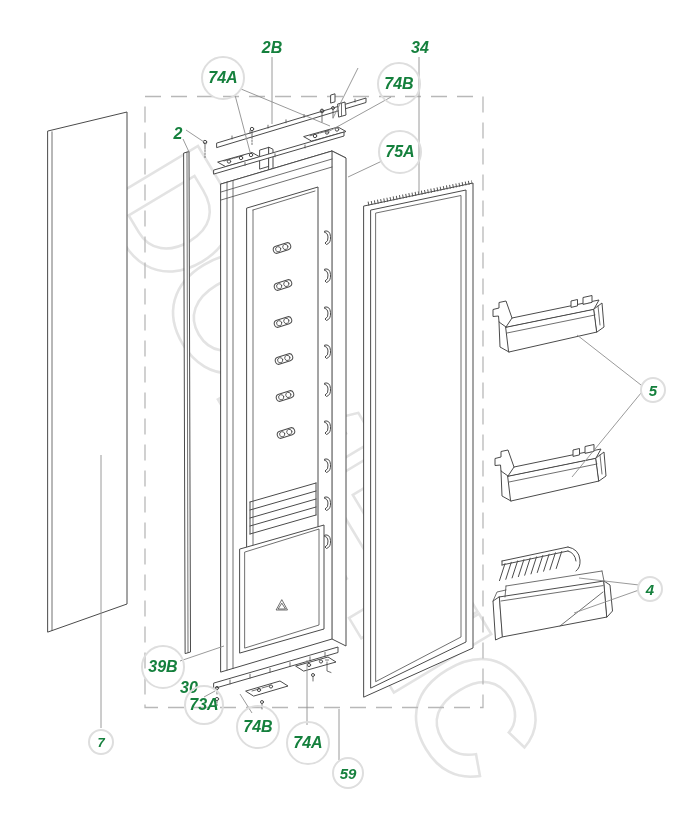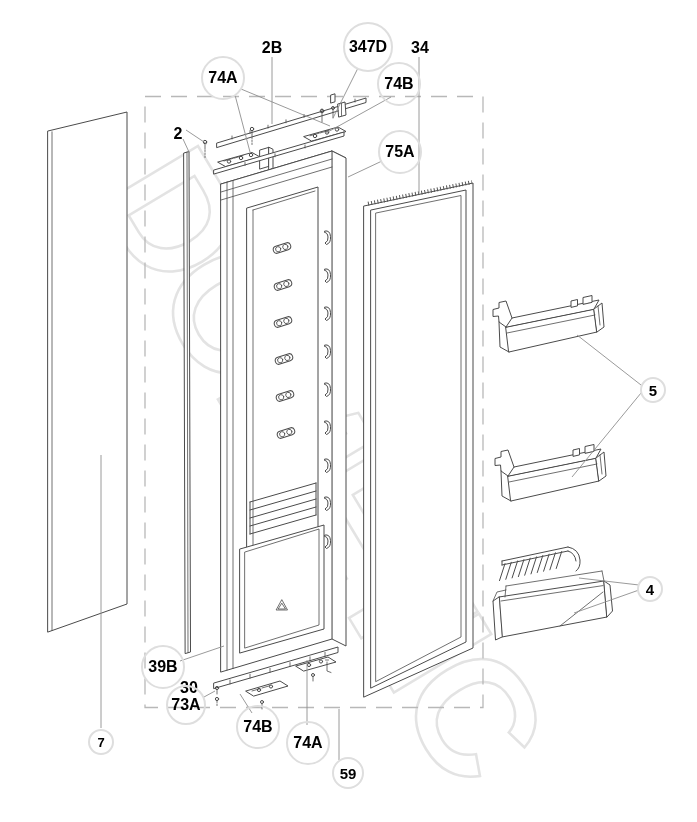--- a/index.html
+++ b/index.html
@@ -8,22 +8,22 @@
   #art{position:absolute;left:0;top:0;}
   svg .ln{stroke:#4b4b4b;stroke-width:1;fill:none;stroke-linejoin:round;stroke-linecap:round;}
   svg .wf{fill:#ffffff;}
   svg .thin{stroke-width:0.8;}
   svg .leader{stroke:#8f8f8f;stroke-width:0.9;fill:none;}
   svg .hatch{stroke:#555;stroke-width:4;stroke-dasharray:1 2.2;fill:none;}
   svg .dash{stroke:#b8b8b8;stroke-width:1.3;fill:none;stroke-dasharray:16 10;}
   svg .wm{fill:none;stroke:#e3e3e3;stroke-width:2.5;font-weight:bold;
           font-family:"Liberation Sans",sans-serif;letter-spacing:-10px;}
   .callout{position:absolute;transform:translate(-50%,-50%);display:flex;align-items:center;
-           justify-content:center;font-weight:bold;font-size:16px;color:#000000;
-           white-space:nowrap;line-height:1;}
+           justify-content:center;font-weight:bold;font-size:16px;color:#15803d;
+           white-space:nowrap;line-height:1;font-style:italic;}
   .ring{border:2.3px solid #dedede;border-radius:50%;}
   .sm{font-size:15px;}
   .xs{font-size:13px;}
 </style>
 </head>
 <body>
 
 <div id="stage">
   <svg id="art" width="697" height="822" viewBox="0 0 697 822">
 
@@ -259,28 +259,27 @@
       <path class="leader" d="M339,760 V709"></path>
       <path class="leader" d="M101,728 V455"></path>
       <path class="leader" d="M641,385 L577,335"></path>
       <path class="leader" d="M641,393 L572,477"></path>
       <path class="leader" d="M639,585 L579,578"></path>
       <path class="leader" d="M639,590 L574,613"></path>
     </g>
   </svg>
 
   <div class="callout" style="left:272px;top:48px">2B</div>
-  <div class="callout ring" style="left:368px;top:47px;width:46px;height:46px">347D</div>
   <div class="callout" style="left:420px;top:48px">34</div>
   <div class="callout ring" style="left:223px;top:78px;width:40px;height:40px">74A</div>
   <div class="callout ring" style="left:399px;top:84px;width:40px;height:40px">74B</div>
   <div class="callout" style="left:178px;top:134px">2</div>
   <div class="callout ring" style="left:400px;top:152px;width:40px;height:40px">75A</div>
   <div class="callout ring sm" style="left:653px;top:390px;width:22px;height:22px">5</div>
   <div class="callout ring sm" style="left:650px;top:589px;width:22px;height:22px">4</div>
   <div class="callout ring" style="left:163px;top:667px;width:40px;height:40px">39B</div>
   <div class="callout" style="left:189px;top:688px">30</div>
-  <div class="callout ring" style="left:186px;top:705px;width:36px;height:36px">73A</div>
+  <div class="callout ring" style="left:204px;top:705px;width:36px;height:36px">73A</div>
   <div class="callout ring" style="left:258px;top:727px;width:40px;height:40px">74B</div>
   <div class="callout ring" style="left:308px;top:743px;width:40px;height:40px">74A</div>
   <div class="callout ring sm" style="left:348px;top:773px;width:28px;height:28px">59</div>
   <div class="callout ring xs" style="left:101px;top:742px;width:22px;height:22px">7</div>
 </div>
 
 </body></html>

